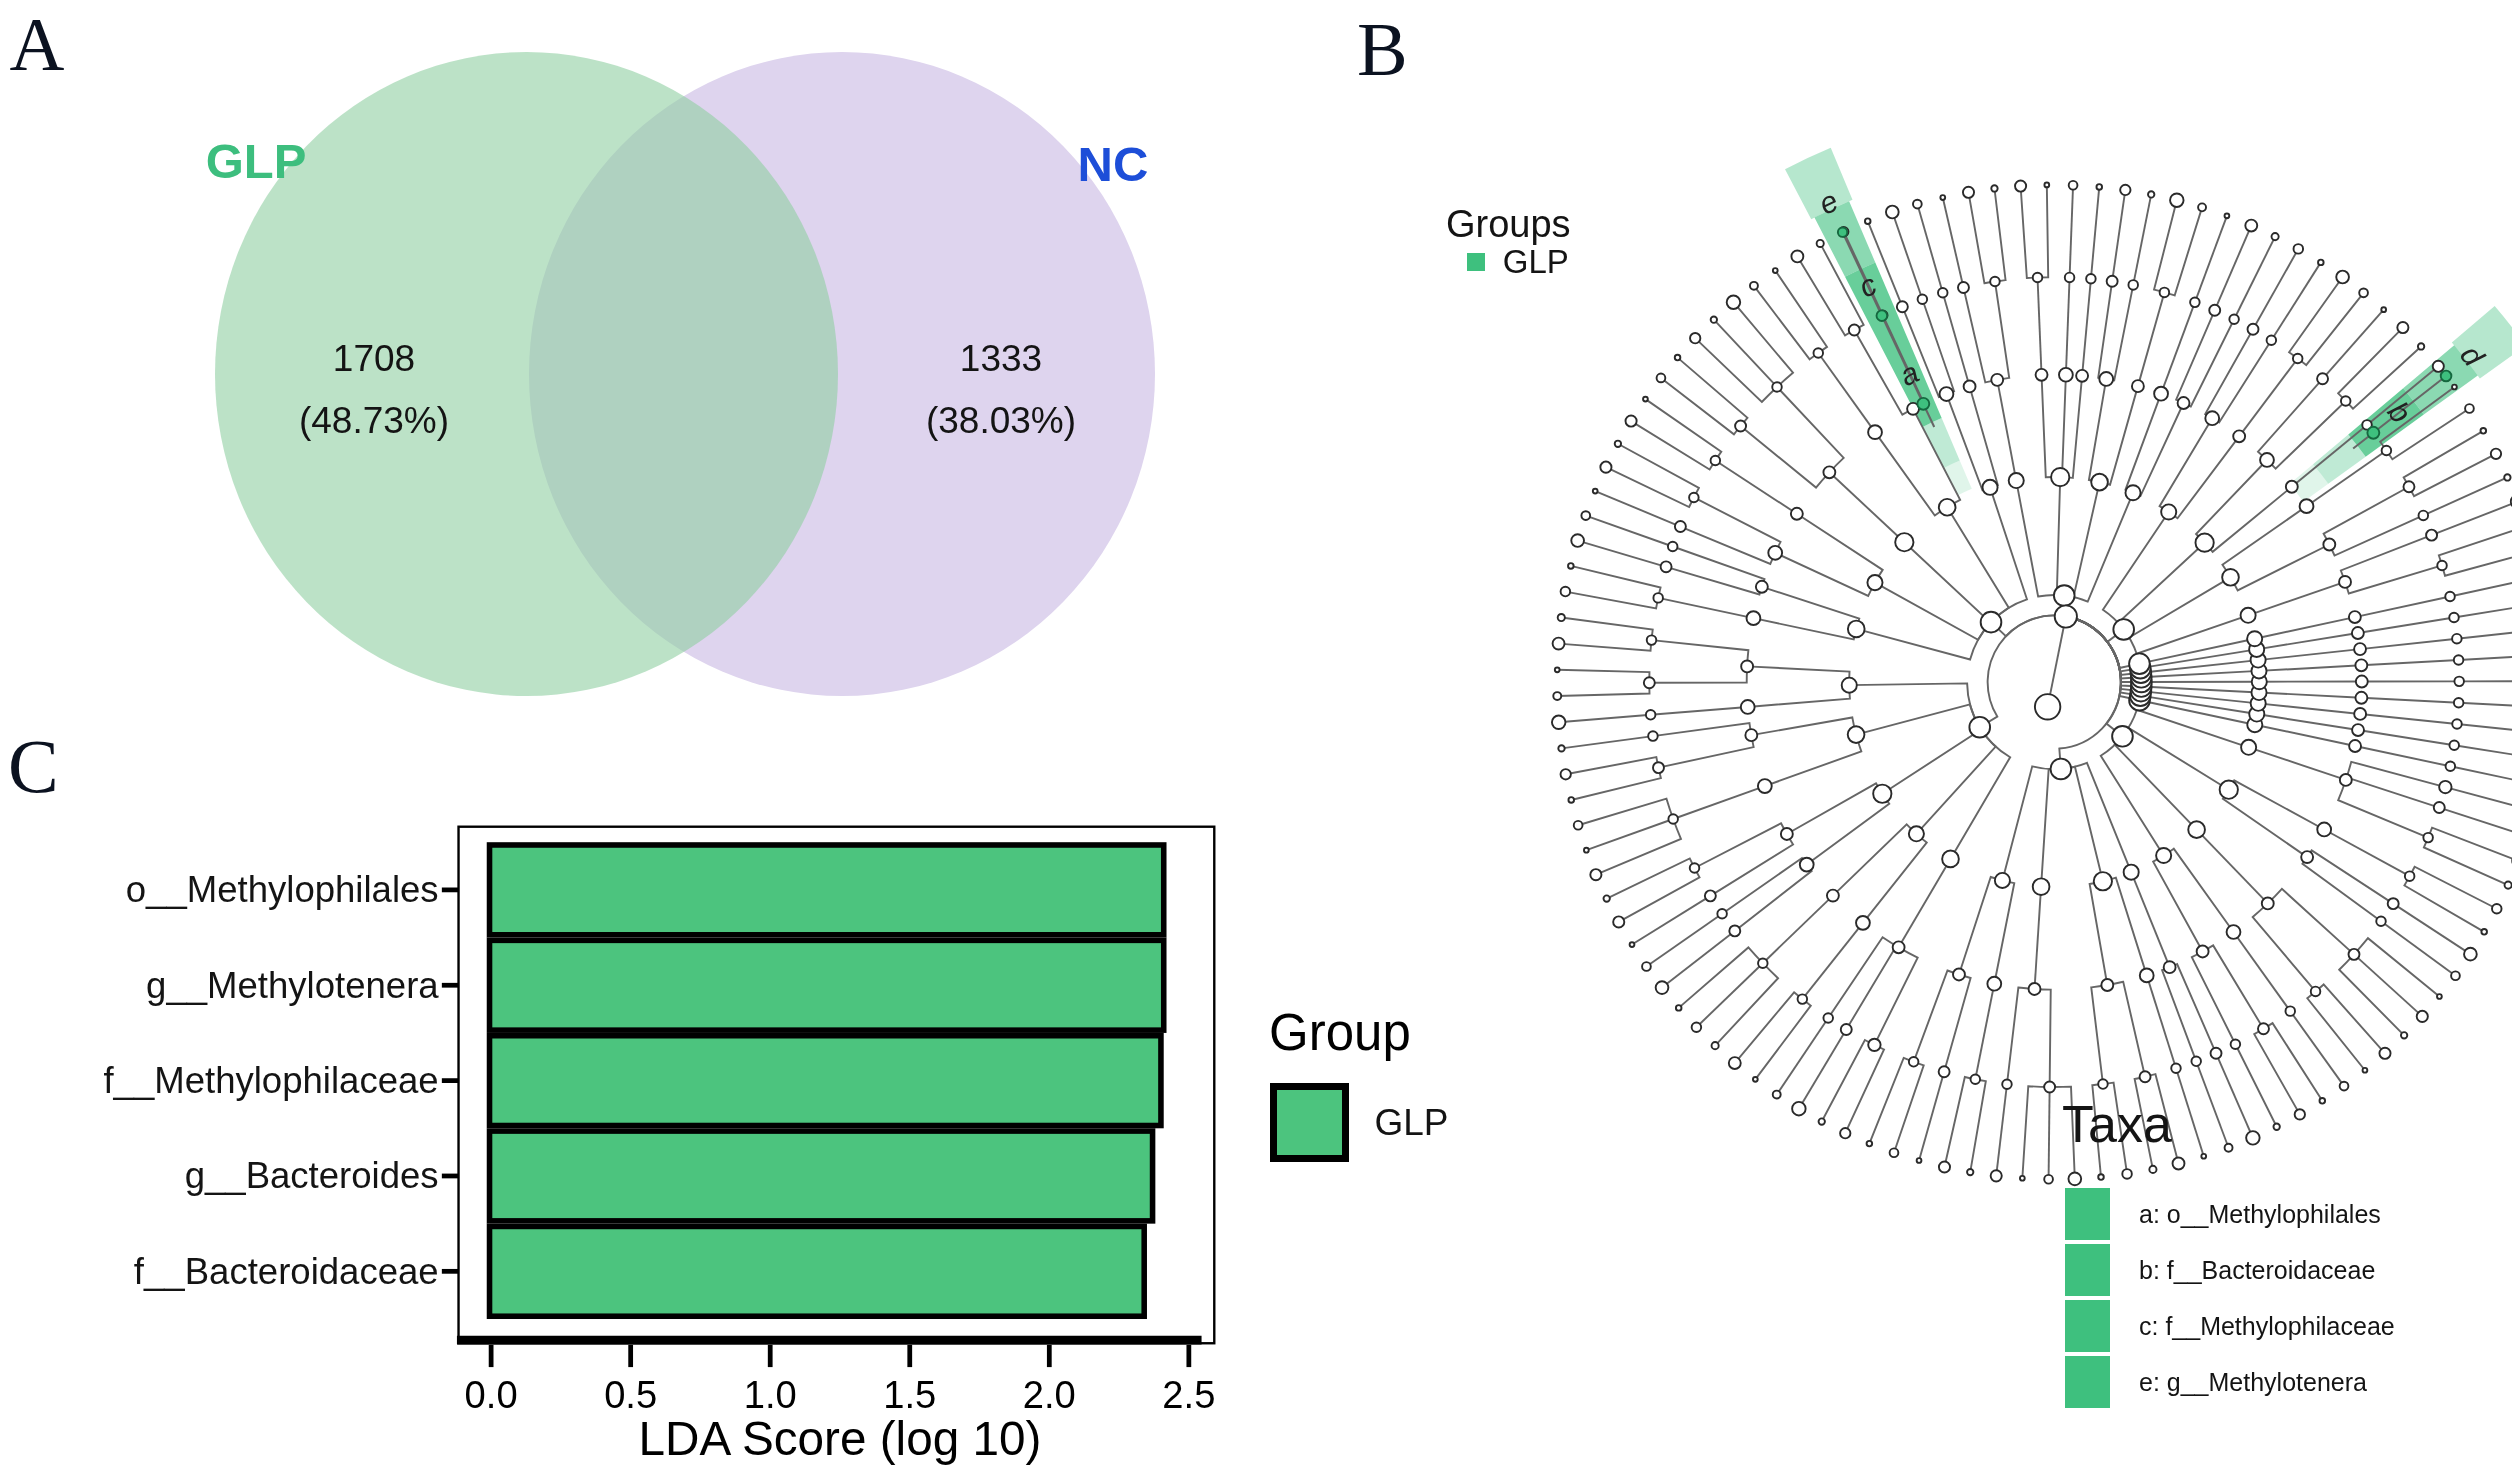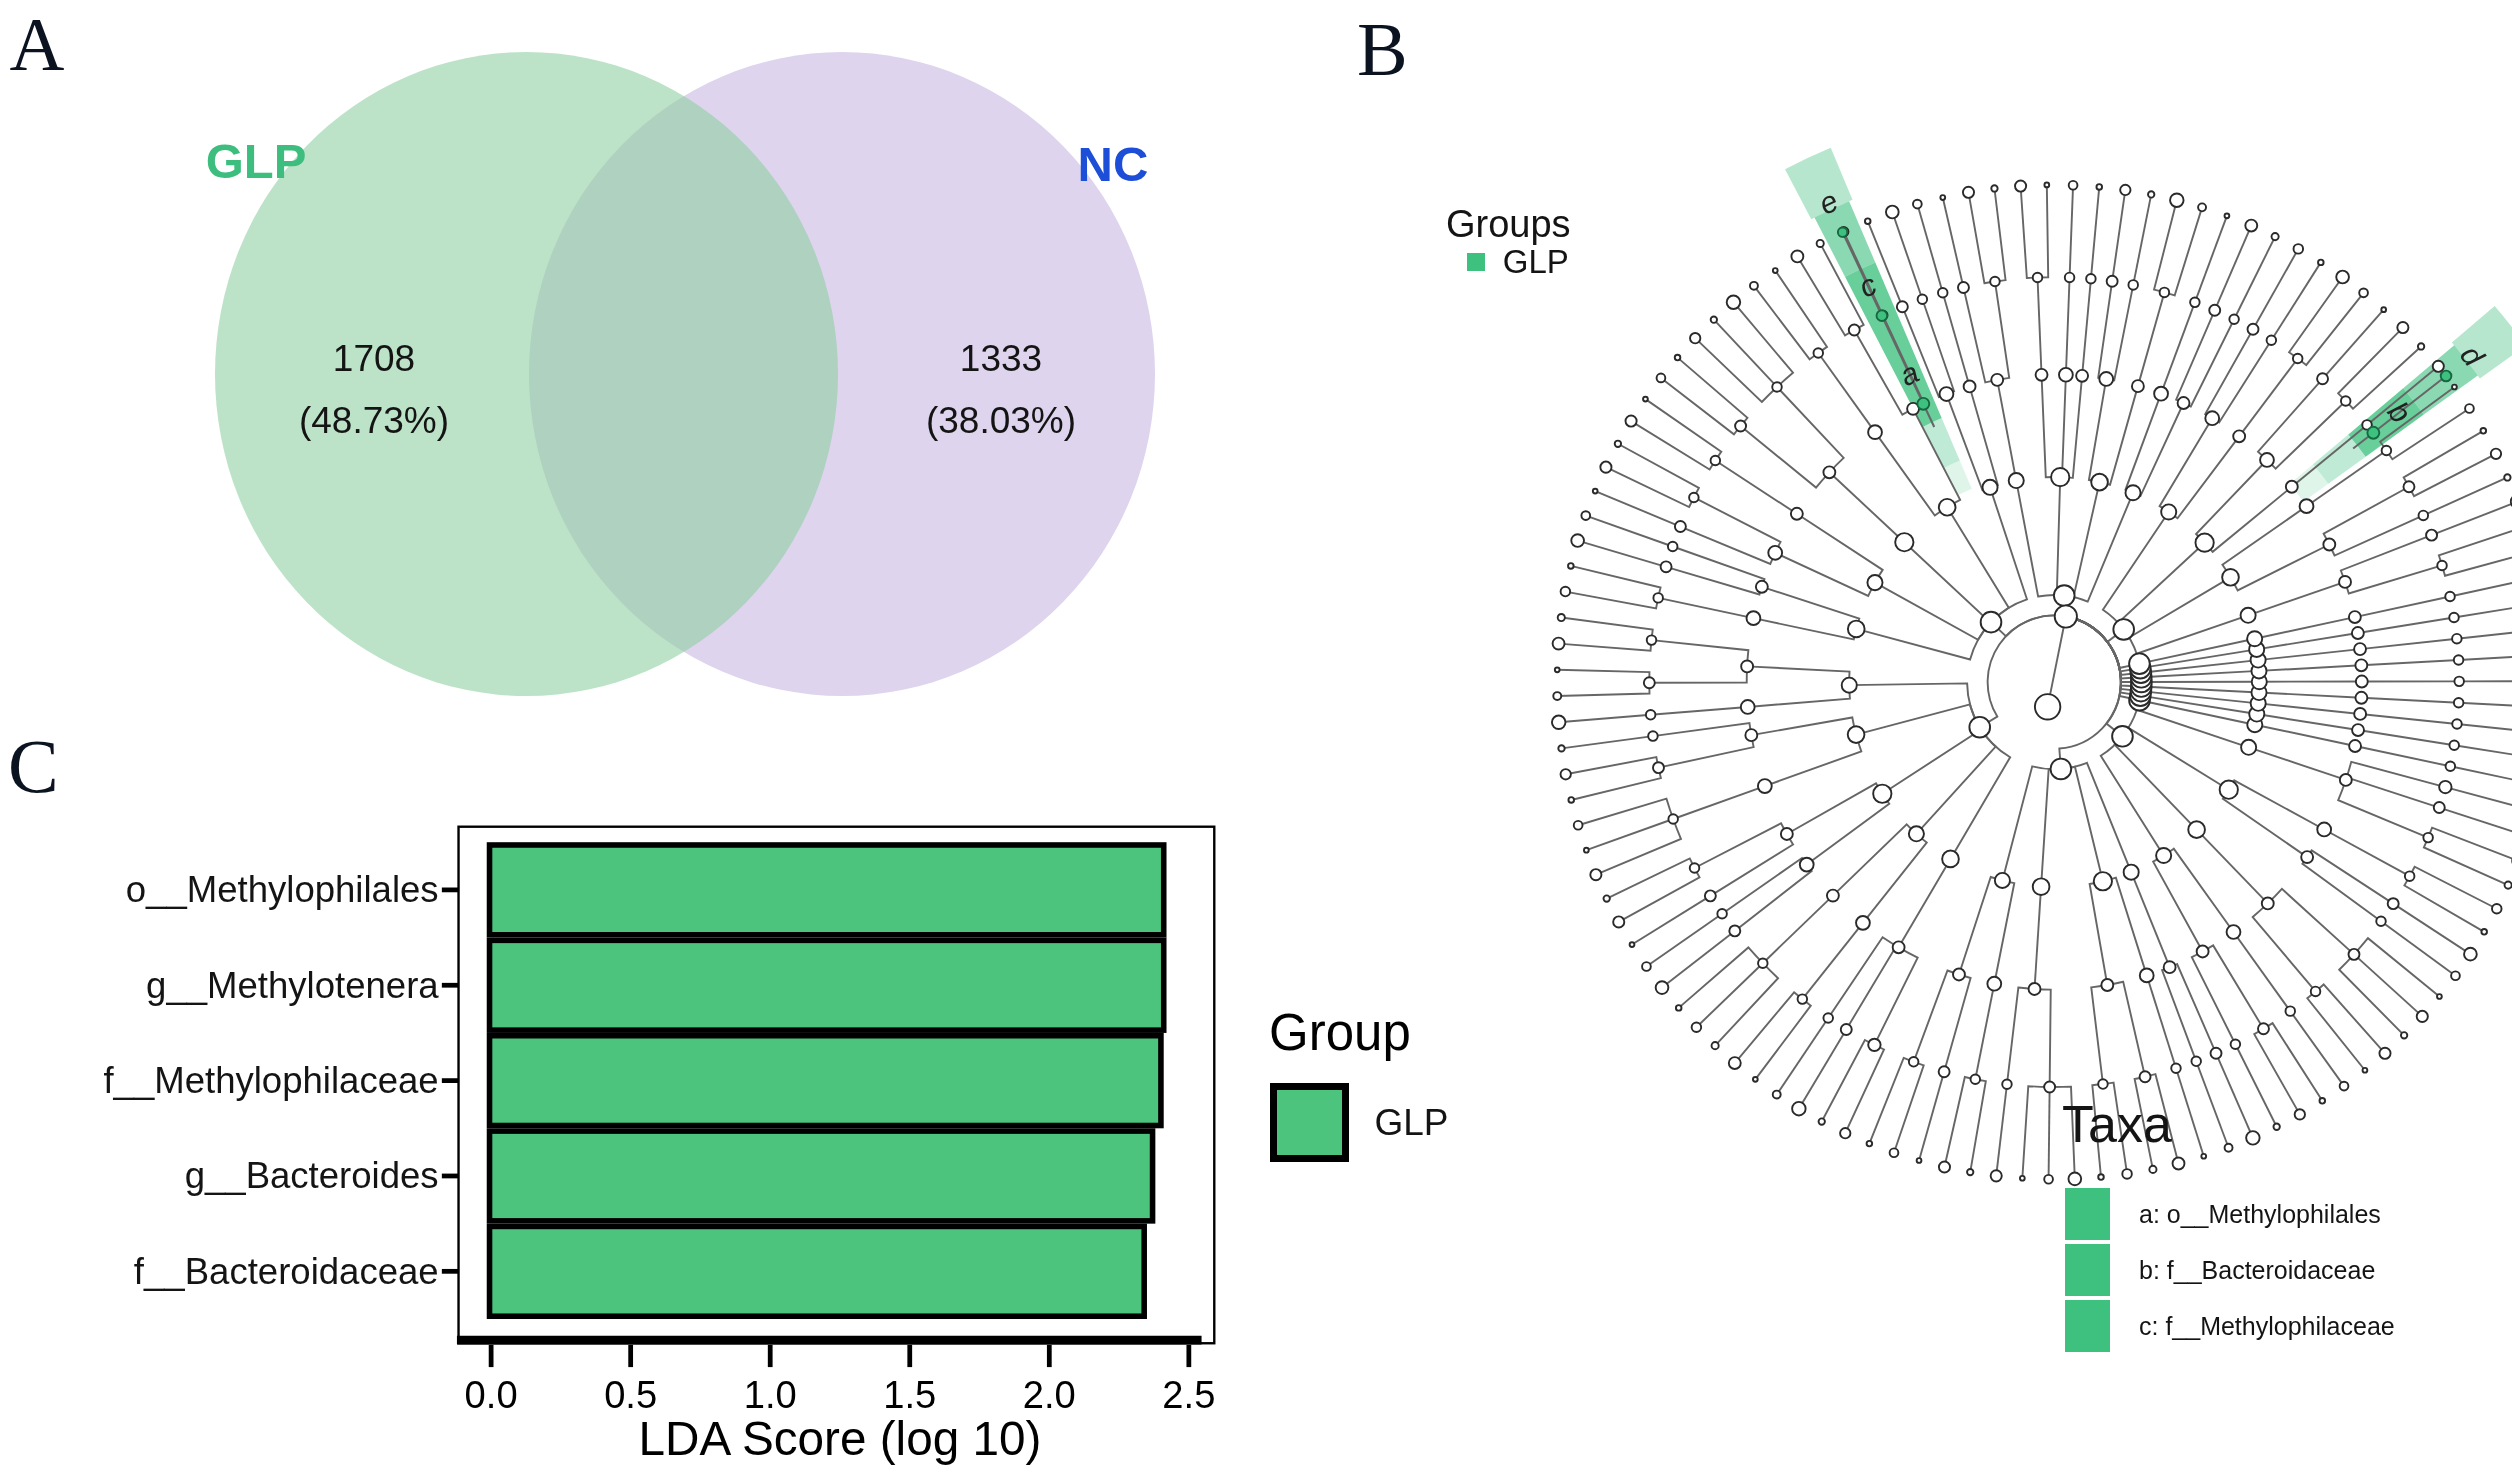--- a/index.html
+++ b/index.html
@@ -715,20 +715,24 @@
         <span class="taxa-text">a: o__Methylophilales</span>
       </div>
       <div class="taxa-row">
         <span class="taxa-swatch" style="background: rgb(62, 192, 126);"></span>
         <span class="taxa-text">b: f__Bacteroidaceae</span>
       </div>
       <div class="taxa-row">
         <span class="taxa-swatch" style="background: rgb(62, 192, 126);"></span>
         <span class="taxa-text">c: f__Methylophilaceae</span>
       </div>
+      <div class="taxa-row">
+        <span class="taxa-swatch" style="background: rgb(62, 192, 126);"></span>
+        <span class="taxa-text">e: g__Methylotenera</span>
+      </div>
     </div>
 
   <svg id="lda-svg" width="2512" height="1477" viewBox="0 0 3161 1858">
       <rect x="577" y="1040" width="951" height="650" fill="#fff" stroke="#000" stroke-width="3"></rect>
       <rect x="616" y="1063" width="848.392" height="113" fill="#4cc47e" stroke="#000" stroke-width="7"></rect>
       <text x="552" y="1119.5" text-anchor="end" dominant-baseline="central" font-size="46" fill="#141414">o__Methylophilales</text>
       <line x1="556" y1="1119.5" x2="577" y2="1119.5" stroke="#000" stroke-width="6"></line>
       <rect x="616" y="1183" width="848.392" height="113" fill="#4cc47e" stroke="#000" stroke-width="7"></rect>
       <text x="552" y="1239.5" text-anchor="end" dominant-baseline="central" font-size="46" fill="#141414">g__Methylotenera</text>
       <line x1="556" y1="1239.5" x2="577" y2="1239.5" stroke="#000" stroke-width="6"></line>

